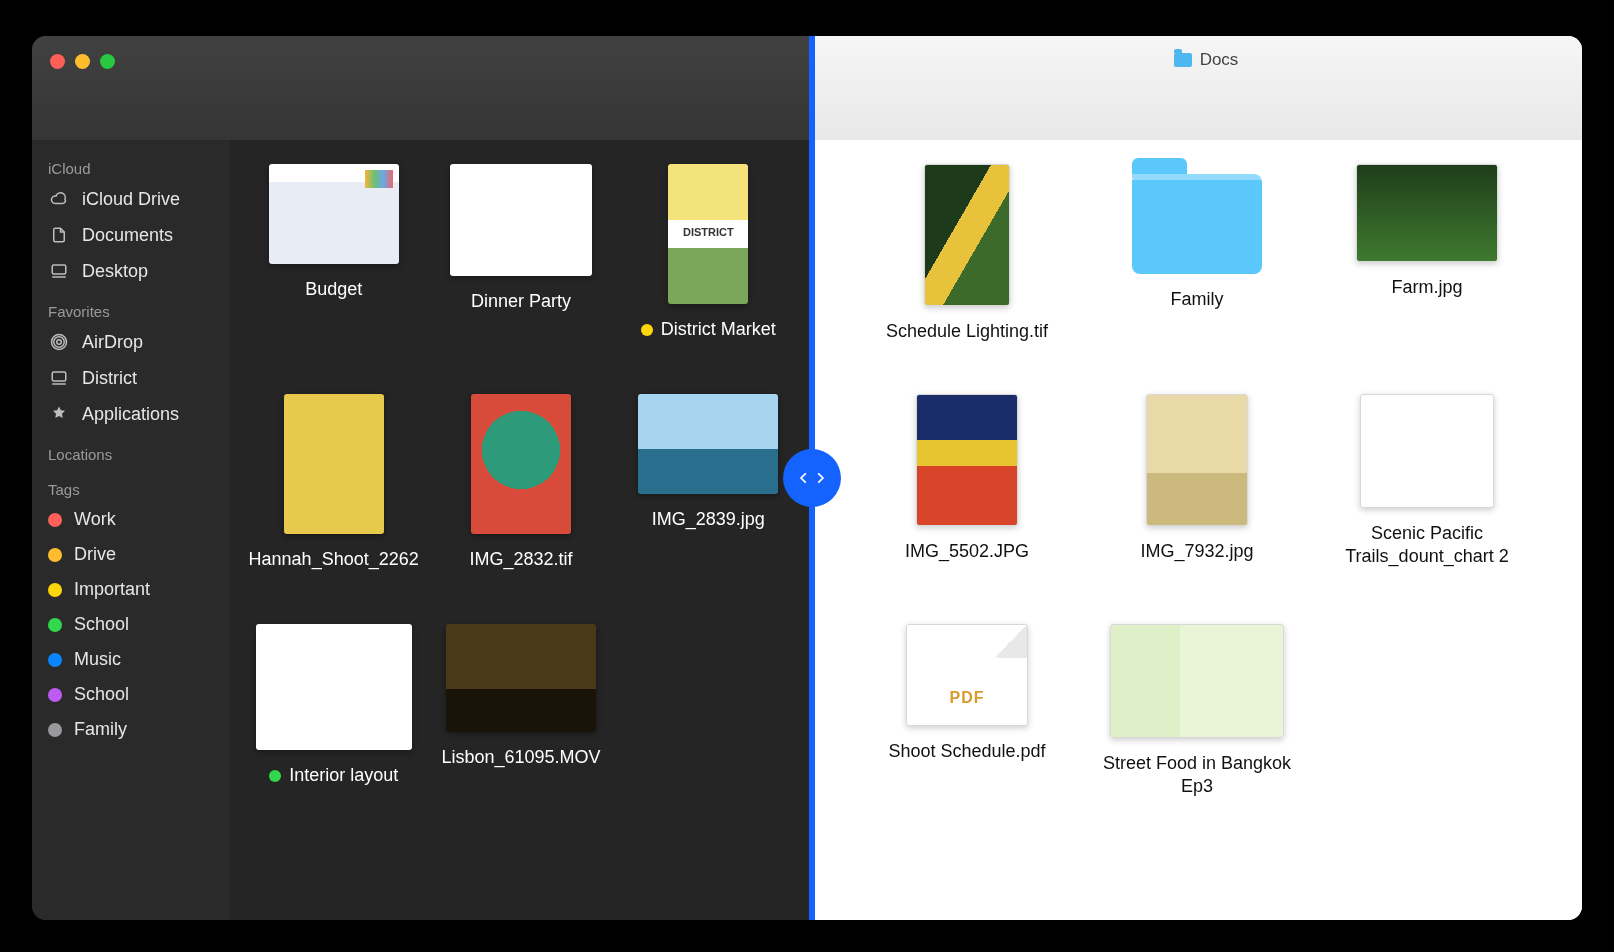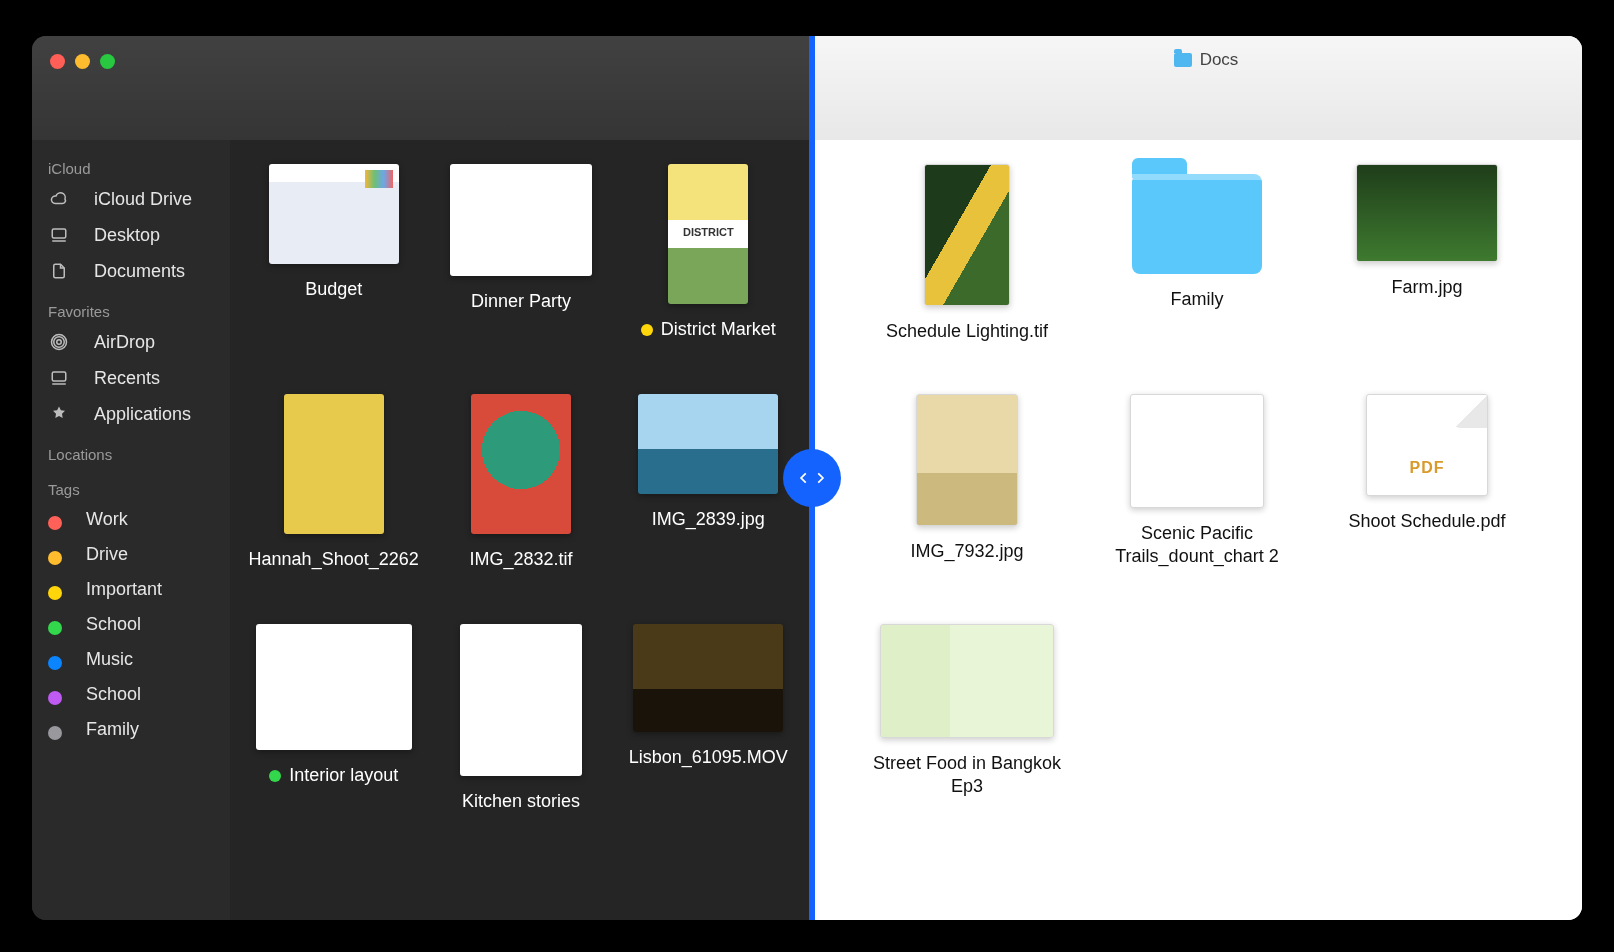--- a/index.html
+++ b/index.html
@@ -28,21 +28,21 @@
   .tbtn.seg > span:last-child{border-right:none;}
   .tbtn.seg > span.on{background:#6a6a6a;}
   .navseg{display:flex;border-radius:6px;overflow:hidden;border:1px solid #555;background:#4a4a4a;}
   .navseg span{width:36px;height:28px;display:flex;align-items:center;justify-content:center;color:#bbb;border-right:1px solid #5a5a5a;}
   .navseg span:last-child{border-right:none;}
   .searchwrap{flex:1;display:flex;justify-content:flex-end;}
   .search{width:510px;height:32px;border-radius:7px;background:#fff;border:1px solid #ccc;display:flex;align-items:center;justify-content:center;color:#9a9a9a;font-size:17px;gap:8px;}
   
   .sidebar{position:absolute;left:0;top:104px;bottom:0;width:210px;background:#2a2a2a;overflow:hidden;font-size:18px;color:#e6e6e6;padding-top:6px;}
   .sb-head{color:#9a9a9a;font-size:15px;padding:14px 16px 4px;}
-  .sb-item{display:flex;align-items:flex-end;gap:24px;padding:7px 16px;}
+  .sb-item{display:flex;align-items:center;gap:12px;padding:7px 16px;}
   .sb-item .ic{width:22px;height:22px;display:flex;align-items:center;justify-content:center;color:#bdbdbd;}
   .tagdot{width:14px;height:14px;border-radius:50%;}
   
   .content{position:absolute;top:104px;bottom:0;overflow:hidden;}
   .dark .content{left:198px;right:0;background:#252525;}
   .light .content{left:0;right:0;background:#fff;}
   .grid{display:grid;grid-template-columns:repeat(3,1fr);gap:10px 0;padding:24px 10px;}
   .light .grid{grid-template-columns:repeat(4,1fr);}
   .cell{display:flex;flex-direction:column;align-items:center;gap:14px;min-height:220px;}
   .thumb{box-shadow:0 2px 6px rgba(0,0,0,.35);background:#ddd;border-radius:3px;overflow:hidden;display:flex;align-items:center;justify-content:center;}
@@ -202,55 +202,55 @@
             <span class="ic">
               <svg viewBox="0 0 24 24" fill="none" stroke="currentColor" stroke-width="2">
                 <path d="M7 18a5 5 0 1 1 .9-9.9A6 6 0 0 1 20 12a4 4 0 0 1-4 6H7z"></path>
               </svg>
             </span>
             <span>iCloud Drive</span>
           </div>
         <div class="sb-item">
             <span class="ic">
               <svg viewBox="0 0 24 24" fill="none" stroke="currentColor" stroke-width="2">
+                <path d="M14 3H7a2 2 0 0 0-2 2v14a2 2 0 0 0 2 2h10a2 2 0 0 0 2-2V8z"></path>
+                <polyline points="14 3 14 8 19 8"></polyline>
+              </svg>
+            </span>
+            <span>Documents</span>
+          </div>
+        <div class="sb-item">
+            <span class="ic">
+              <svg viewBox="0 0 24 24" fill="none" stroke="currentColor" stroke-width="2">
                 <rect x="3" y="4" width="18" height="12" rx="2"></rect>
                 <line x1="3" y1="20" x2="21" y2="20"></line>
               </svg>
             </span>
             <span>Desktop</span>
-          </div>
-        <div class="sb-item">
-            <span class="ic">
-              <svg viewBox="0 0 24 24" fill="none" stroke="currentColor" stroke-width="2">
-                <path d="M14 3H7a2 2 0 0 0-2 2v14a2 2 0 0 0 2 2h10a2 2 0 0 0 2-2V8z"></path>
-                <polyline points="14 3 14 8 19 8"></polyline>
-              </svg>
-            </span>
-            <span>Documents</span>
           </div>
 
         <div class="sb-head">Favorites</div>
         <div class="sb-item">
             <span class="ic">
               <svg viewBox="0 0 24 24" fill="none" stroke="currentColor" stroke-width="2">
                 <circle cx="12" cy="12" r="3"></circle>
                 <circle cx="12" cy="12" r="7"></circle>
                 <circle cx="12" cy="12" r="10"></circle>
               </svg>
             </span>
             <span>AirDrop</span>
           </div>
         <div class="sb-item">
             <span class="ic">
               <svg viewBox="0 0 24 24" fill="none" stroke="currentColor" stroke-width="2">
                 <rect x="3" y="4" width="18" height="12" rx="2"></rect>
                 <line x1="3" y1="20" x2="21" y2="20"></line>
               </svg>
             </span>
-            <span>Recents</span>
+            <span>District</span>
           </div>
         <div class="sb-item">
             <span class="ic">
               <svg viewBox="0 0 24 24" fill="currentColor">
                 <path d="M12 2l2.5 5 5.5.8-4 3.9.9 5.5L12 14.8 7.1 17.2 8 11.7 4 7.8 9.5 7z"></path>
               </svg>
             </span>
             <span>Applications</span>
           </div>
 
@@ -327,29 +327,20 @@
               <div class="thumb t-interior">
                 <span></span>
                 <span></span>
                 <span></span>
                 <span></span>
               </div>
               <div class="capwrap">
                 <span class="dot" style="background:#32d74b"></span>
                 <span class="cap">Interior layout</span>
               </div>
-            </div>
-          <div class="cell">
-              <div class="thumb t-kitchen">
-                <span></span>
-                <span></span>
-                <span></span>
-                <span></span>
-              </div>
-              <div class="cap">Kitchen stories</div>
             </div>
           <div class="cell">
               <div class="thumb t-lisbon"></div>
               <div class="cap">Lisbon_61095.MOV</div>
             </div>
         </div>
       </div>
     </div>
 
     <div class="pane light">
@@ -379,20 +370,24 @@
             </div>
           <div class="cell">
               <div class="folder"></div>
               <div class="cap">Family</div>
             </div>
           <div class="cell">
               <div class="thumb t-farm"></div>
               <div class="cap">Farm.jpg</div>
             </div>
 
+          <div class="cell">
+              <div class="thumb t-5502"></div>
+              <div class="cap">IMG_5502.JPG</div>
+            </div>
           <div class="cell">
               <div class="thumb t-7932"></div>
               <div class="cap">IMG_7932.jpg</div>
             </div>
 
           <div class="cell">
               <div class="thumb t-scenic">
                 <span></span>
                 <span></span>
               </div>

